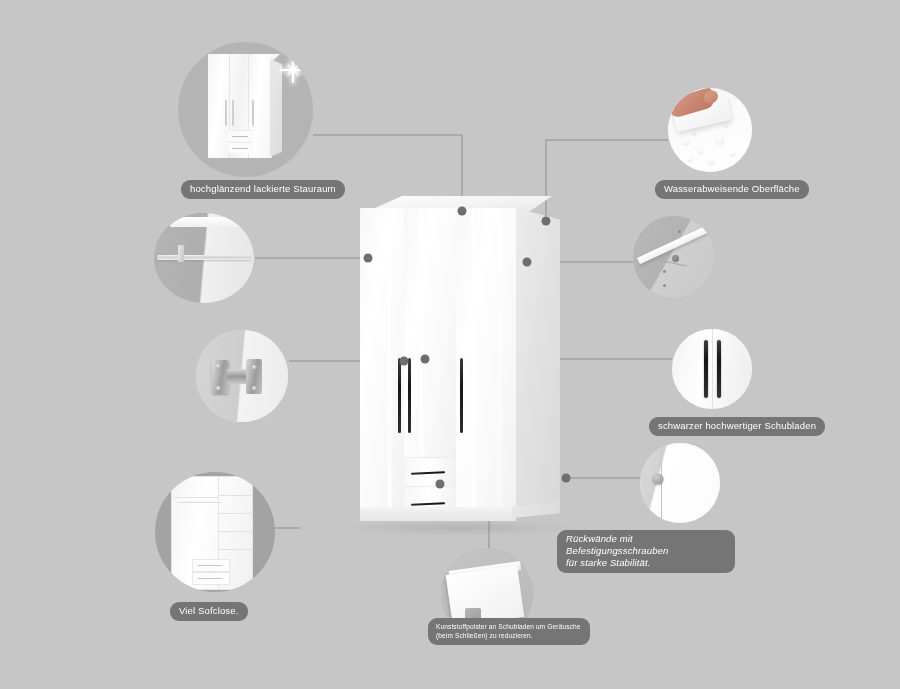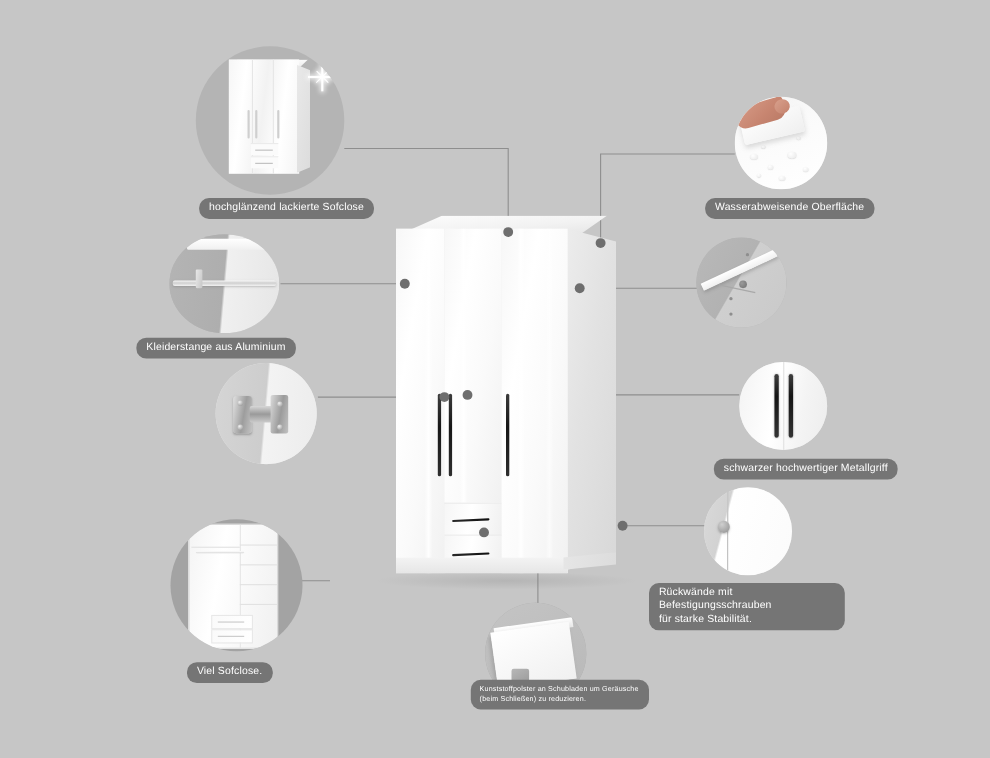--- a/index.html
+++ b/index.html
@@ -261,50 +261,49 @@
             </div>
         </div>
         <div class="c1-side"></div>
         <div class="sparkle">
             <em></em>
             <b></b>
           </div>
       </div>
     </div>
   </div>
-  <div class="label" style="left:181px;top:180px;">hochglänzend lackierte Sofclose</div>
+  <div class="label" style="left:181px;top:180px;">hochglänzend lackierte Stauraum</div>
 
   <div class="callout" style="left:668px;top:88px;">
     <div class="circle light" style="width:84px;height:84px;">
       <div class="c2-surface"></div>
       <div class="drop" style="left:14px;top:52px;width:7px;height:5px;"></div>
       <div class="drop" style="left:30px;top:62px;width:5px;height:4px;"></div>
       <div class="drop" style="left:48px;top:50px;width:8px;height:6px;"></div>
       <div class="drop" style="left:62px;top:64px;width:5px;height:4px;"></div>
       <div class="drop" style="left:24px;top:44px;width:4px;height:3px;"></div>
       <div class="drop" style="left:40px;top:72px;width:6px;height:4px;"></div>
       <div class="drop" style="left:56px;top:36px;width:4px;height:3px;"></div>
       <div class="drop" style="left:20px;top:70px;width:4px;height:3px;"></div>
       <div class="cloth"></div>
       <div class="hand">
           <i></i>
         </div>
     </div>
   </div>
-  <div class="label" style="left:641px;top:180px;">Wasserabweisende Oberfläche</div>
+  <div class="label" style="left:655px;top:180px;">Wasserabweisende Oberfläche</div>
 
   <div class="callout" style="left:154px;top:213px;">
     <div class="circle mid" style="width:100px;height:90px;">
       <div class="c6-inner"></div>
       <div class="c6-shelftop"></div>
       <div class="c6-rail"></div>
       <div class="c6-br"></div>
     </div>
   </div>
-  <div class="label" style="left:124px;top:307px;">Kleiderstange aus Aluminium</div>
 
   <div class="callout" style="left:633px;top:216px;">
     <div class="circle mid" style="width:82px;height:82px;">
       <div class="c3-panel"></div>
       <div class="c3-shelf"></div>
       <div class="c3-peg"></div>
       <div class="c3-hole" style="left:45px;top:14px;"></div>
       <div class="c3-hole" style="left:30px;top:54px;"></div>
       <div class="c3-hole" style="left:30px;top:68px;"></div>
       <div class="c3-line"></div>
@@ -325,31 +324,31 @@
   </div>
 
   <div class="callout" style="left:672px;top:329px;">
     <div class="circle light" style="width:80px;height:80px;">
       <div class="c4-door"></div>
       <div class="c4-seam"></div>
       <div class="c4-h" style="left:32px;top:11px;"></div>
       <div class="c4-h" style="left:45px;top:11px;"></div>
     </div>
   </div>
-  <div class="label" style="left:649px;top:417px;">schwarzer hochwertiger Metallgriff</div>
+  <div class="label" style="left:649px;top:417px;">schwarzer hochwertiger Schubladen</div>
 
   <div class="callout" style="left:640px;top:443px;">
     <div class="circle light" style="width:80px;height:80px;">
       <div class="c5-panel"></div>
       <div class="c5-seam"></div>
       <div class="c5-screw"></div>
       <div style="position:absolute;left:26%;top:0;width:1px;height:40%;background:#c8c8c8;"></div>
     </div>
   </div>
-  <div class="label two" style="left:590px;top:530px;width:160px;">
+  <div class="label two" style="left:557px;top:530px;width:160px;font-style:italic;">
     <span>Rückwände mit Befestigungsschrauben</span><br>
     <span>für starke Stabilität.</span>
   </div>
 
   <div class="callout" style="left:155px;top:472px;">
     <div class="circle" style="width:120px;height:120px;background:#a3a3a3;">
       <div class="c8-car">
         <div class="c8-div" style="left:46px;"></div>
         <div class="c8-shelf" style="left:46px;top:18px;width:34px;"></div>
         <div class="c8-shelf" style="left:46px;top:36px;width:34px;"></div>

